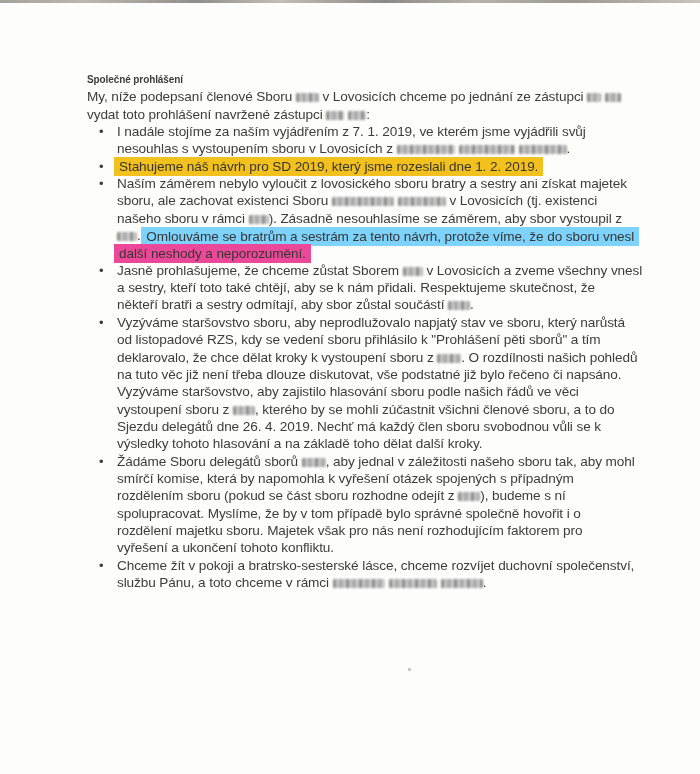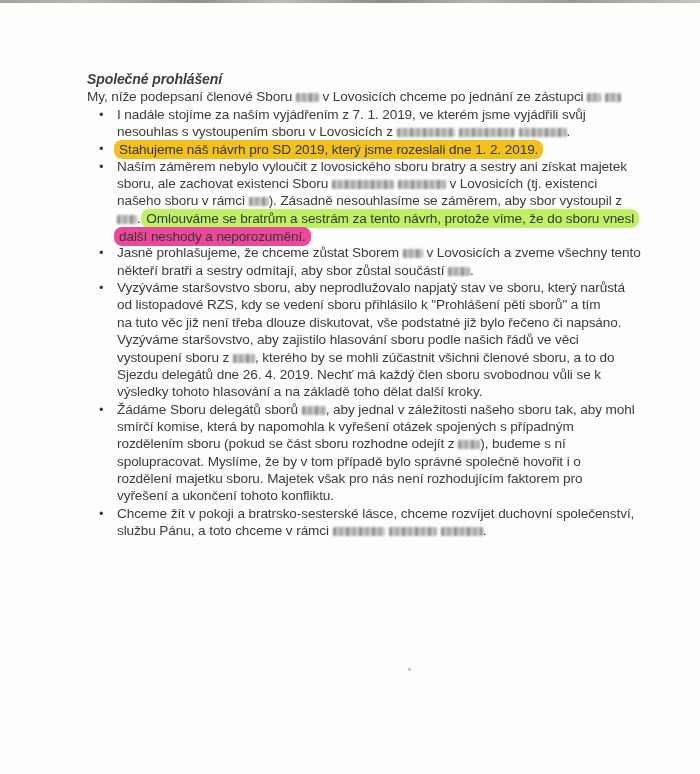--- a/index.html
+++ b/index.html
@@ -21,45 +21,44 @@
       #8b8b85 55%, #b5b5ab 68%, #9a9a92 82%, #c6c6bc 100%);
   }
   #content {
     position: absolute;
     left: 87px;
     top: 71px;
     width: 535px;
   }
   .heading {
     font-weight: bold;
-    font-size: 14px;
+    font-size: 10px;
     height: 17.35px;
     line-height: 17.35px;
     letter-spacing: -0.1px;
     white-space: pre;
-    font-style: italic;
   }
   .line {
     position: relative;
     height: 17.35px;
     line-height: 17.35px;
     font-size: 13.6px;
     letter-spacing: -0.1px;
     white-space: pre;
   }
   .line.bullet, .line.cont { padding-left: 30px; }
   .marker {
     position: absolute;
     left: 12px;
     top: 0;
     font-size: 13px;
   }
   .hl {
     background: #f2c11e;
-    border-radius: 8px;
+    border-radius: 0;
     padding: 1.5px 5px 2.5px 5px;
     margin: 4px -3px;
     color: #383634;
   }
   .redact {
     display: inline-block;
     white-space: nowrap;
     filter: blur(1.1px);
     vertical-align: baseline;
   }
@@ -88,32 +87,35 @@
 </style>
 </head>
 <body>
 
 <div id="page" style="background: rgb(253, 253, 251); color: rgb(61, 61, 61);">
   <div id="scan-edge"></div>
   <div id="content">
     <div class="heading">Společné prohlášení</div>
     <div id="doc-body">
         <div class="line intro"><span class="txt">My, níže podepsaní členové Sboru </span><span class="redact"><span class="blob" style="width: 23px;"></span></span><span class="txt"> v Lovosicích chceme po jednání ze zástupci </span><span class="redact"><span class="blob" style="width: 14px;"></span><span class="blob" style="width: 16px;"></span></span></div>
+        <div class="line intro"><span class="txt">vydat toto prohlášení navržené zástupci </span><span class="redact"><span class="blob" style="width: 18px;"></span><span class="blob" style="width: 18px;"></span></span><span class="txt">:</span></div>
         <div class="line bullet"><span class="marker">•</span><span class="txt">I nadále stojíme za naším vyjádřením z 7. 1. 2019, ve kterém jsme vyjádřili svůj</span></div>
         <div class="line cont"><span class="txt">nesouhlas s vystoupením sboru v Lovosicích z </span><span class="redact"><span class="blob" style="width: 58px;"></span><span class="blob" style="width: 56px;"></span><span class="blob" style="width: 48px;"></span></span><span class="txt">.</span></div>
         <div class="line bullet"><span class="marker">•</span><span class="hl" style="background: rgb(242, 193, 30);">Stahujeme náš návrh pro SD 2019, který jsme rozeslali dne 1. 2. 2019.</span></div>
         <div class="line bullet"><span class="marker">•</span><span class="txt">Naším záměrem nebylo vyloučit z lovosického sboru bratry a sestry ani získat majetek</span></div>
         <div class="line cont"><span class="txt">sboru, ale zachovat existenci Sboru </span><span class="redact"><span class="blob" style="width: 62px;"></span><span class="blob" style="width: 48px;"></span></span><span class="txt"> v Lovosicích (tj. existenci</span></div>
         <div class="line cont"><span class="txt">našeho sboru v rámci </span><span class="redact"><span class="blob" style="width: 20px;"></span></span><span class="txt">). Zásadně nesouhlasíme se záměrem, aby sbor vystoupil z</span></div>
-        <div class="line cont"><span class="redact"><span class="blob" style="width: 20px;"></span></span><span class="txt">. </span><span class="hl" style="background: #bef264;">Omlouváme se bratrům a sestrám za tento návrh, protože víme, že do sboru vnesl</span></div>
+        <div class="line cont"><span class="redact"><span class="blob" style="width: 20px;"></span></span><span class="txt">. </span><span class="hl" style="background: #7dd3fc;">Omlouváme se bratrům a sestrám za tento návrh, protože víme, že do sboru vnesl</span></div>
         <div class="line cont"><span class="hl" style="background: #ec4899;">další neshody a neporozumění.</span></div>
-        <div class="line bullet"><span class="marker">•</span><span class="txt">Jasně prohlašujeme, že chceme zůstat Sborem </span><span class="redact"><span class="blob" style="width: 20px;"></span></span><span class="txt"> v Lovosicích a zveme všechny tento</span></div>
+        <div class="line bullet"><span class="marker">•</span><span class="txt">Jasně prohlašujeme, že chceme zůstat Sborem </span><span class="redact"><span class="blob" style="width: 20px;"></span></span><span class="txt"> v Lovosicích a zveme všechny vnesl</span></div>
+        <div class="line cont"><span class="txt">a sestry, kteří toto také chtějí, aby se k nám přidali. Respektujeme skutečnost, že</span></div>
         <div class="line cont"><span class="txt">někteří bratři a sestry odmítají, aby sbor zůstal součástí </span><span class="redact"><span class="blob" style="width: 22px;"></span></span><span class="txt">.</span></div>
         <div class="line bullet"><span class="marker">•</span><span class="txt">Vyzýváme staršovstvo sboru, aby neprodlužovalo napjatý stav ve sboru, který narůstá</span></div>
         <div class="line cont"><span class="txt">od listopadové RZS, kdy se vedení sboru přihlásilo k "Prohlášení pěti sborů" a tím</span></div>
+        <div class="line cont"><span class="txt">deklarovalo, že chce dělat kroky k vystoupení sboru z </span><span class="redact"><span class="blob" style="width: 24px;"></span></span><span class="txt">. O rozdílnosti našich pohledů</span></div>
         <div class="line cont"><span class="txt">na tuto věc již není třeba dlouze diskutovat, vše podstatné již bylo řečeno či napsáno.</span></div>
         <div class="line cont"><span class="txt">Vyzýváme staršovstvo, aby zajistilo hlasování sboru podle našich řádů ve věci</span></div>
         <div class="line cont"><span class="txt">vystoupení sboru z </span><span class="redact"><span class="blob" style="width: 22px;"></span></span><span class="txt">, kterého by se mohli zúčastnit všichni členové sboru, a to do</span></div>
         <div class="line cont"><span class="txt">Sjezdu delegátů dne 26. 4. 2019. Nechť má každý člen sboru svobodnou vůli se k</span></div>
         <div class="line cont"><span class="txt">výsledky tohoto hlasování a na základě toho dělat další kroky.</span></div>
         <div class="line bullet"><span class="marker">•</span><span class="txt">Žádáme Sboru delegátů sborů </span><span class="redact"><span class="blob" style="width: 24px;"></span></span><span class="txt">, aby jednal v záležitosti našeho sboru tak, aby mohl</span></div>
         <div class="line cont"><span class="txt">smírčí komise, která by napomohla k vyřešení otázek spojených s případným</span></div>
         <div class="line cont"><span class="txt">rozdělením sboru (pokud se část sboru rozhodne odejít z </span><span class="redact"><span class="blob" style="width: 22px;"></span></span><span class="txt">), budeme s ní</span></div>
         <div class="line cont"><span class="txt">spolupracovat. Myslíme, že by v tom případě bylo správné společně hovořit i o</span></div>
         <div class="line cont"><span class="txt">rozdělení majetku sboru. Majetek však pro nás není rozhodujícím faktorem pro</span></div>

